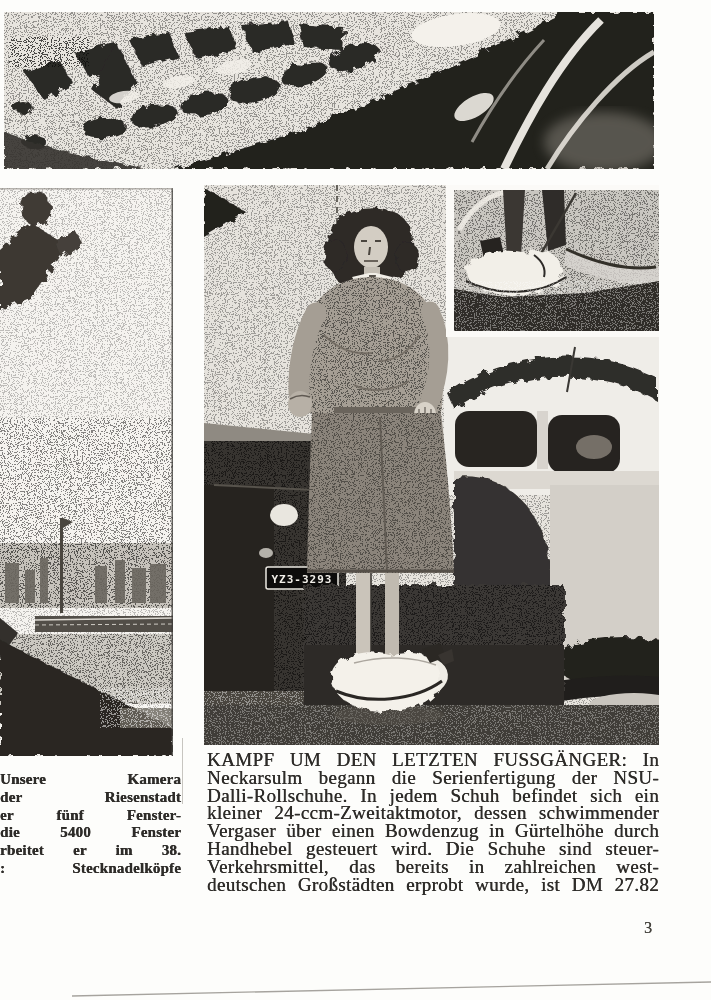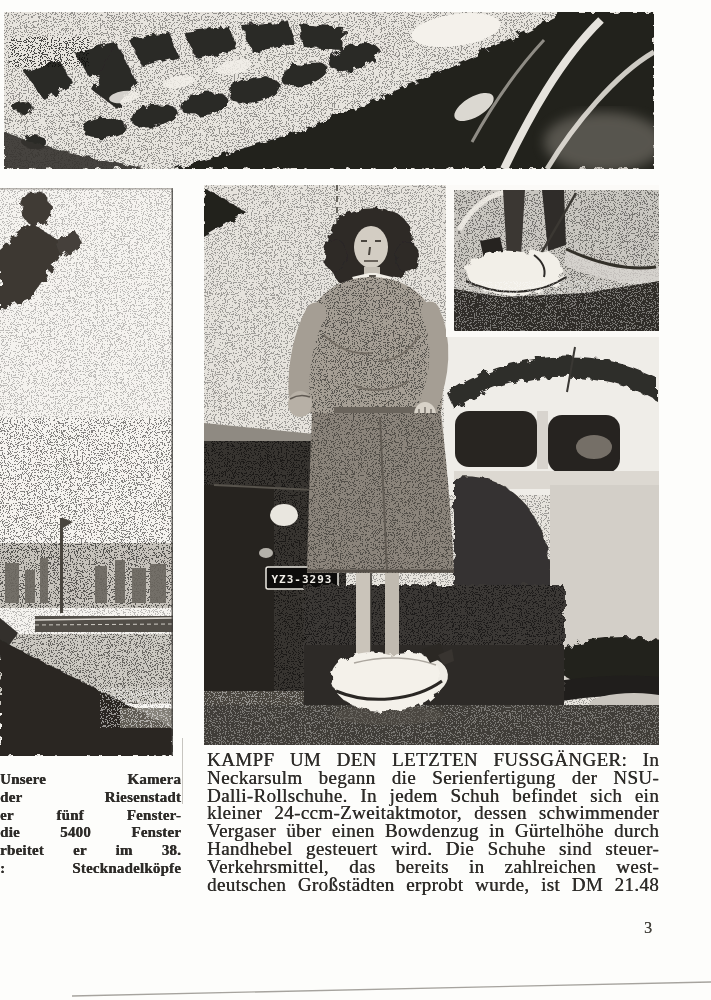--- a/index.html
+++ b/index.html
@@ -277,21 +277,21 @@
 </div>
 
 <div class="caption">
   <div class="ln">KAMPF UM DEN LETZTEN FUSSGÄNGER: In</div>
   <div class="ln">Neckarsulm begann die Serienfertigung der NSU-</div>
   <div class="ln">Dalli-Rollschuhe. In jedem Schuh befindet sich ein</div>
   <div class="ln">kleiner 24-ccm-Zweitaktmotor, dessen schwimmender</div>
   <div class="ln">Vergaser über einen Bowdenzug in Gürtelhöhe durch</div>
   <div class="ln">Handhebel gesteuert wird. Die Schuhe sind steuer-</div>
   <div class="ln">Verkehrsmittel, das bereits in zahlreichen west-</div>
-  <div class="ln">deutschen Großstädten erprobt wurde, ist DM 21.48</div>
+  <div class="ln">deutschen Großstädten erprobt wurde, ist DM 27.82</div>
 </div>
 
 <div class="pagenum">3</div>
 
 <div class="artifact-line"></div>
 
 <svg class="bottomline" width="711" height="30" viewBox="0 0 711 30">
   <line x1="72" y1="26" x2="711" y2="12" stroke="#97948e" stroke-width="1.3" opacity="0.85"></line>
 </svg>
 

